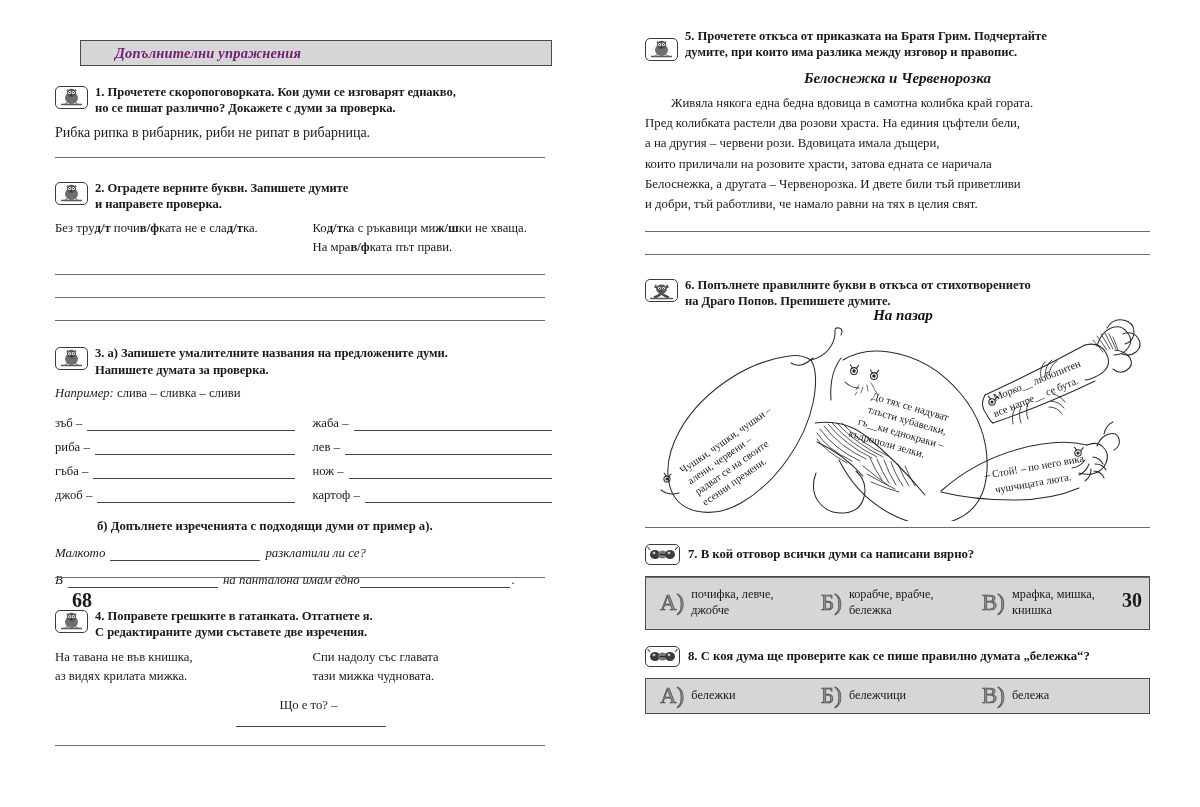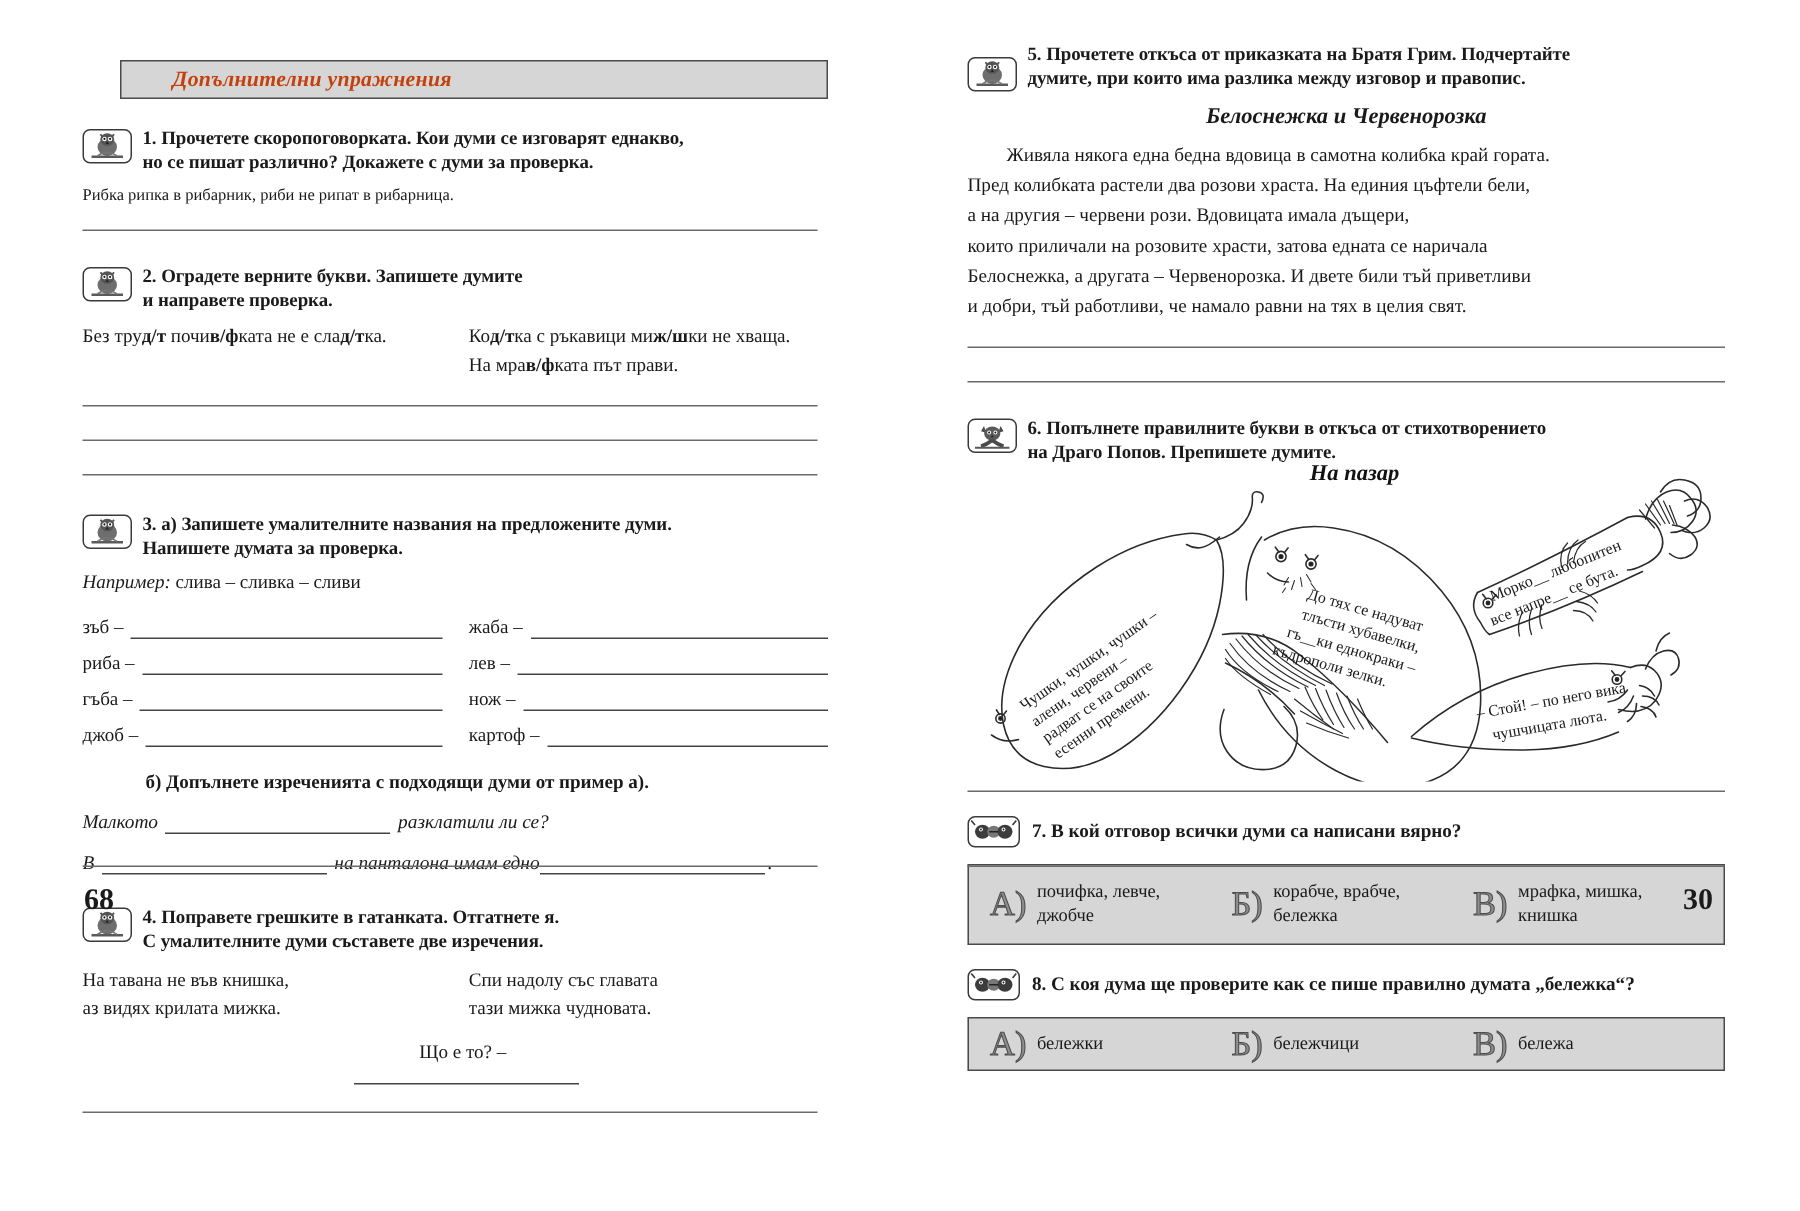--- a/index.html
+++ b/index.html
@@ -21,41 +21,41 @@
     width:472px;
     height:26px;
     background:#d6d6d6;
     border:1px solid #4a4a4a;
     display:flex;align-items:center;
     padding-left:34px;
     box-sizing:border-box;
   }
   .banner-text{
     font-style:italic;font-weight:bold;font-size:14.5px;
-    letter-spacing:.2px;color:#c2410c;text-align:center;
+    letter-spacing:.2px;color:#701a75;text-align:center;
   }
 
   
   .ex{position:relative;margin-top:18px;}
   .ex-head{display:flex;align-items:flex-start;gap:7px;}
   .icon-box{
     flex:0 0 auto;
     width:31px;height:21px;
     border:1.2px solid #3a3a3a;border-radius:5px;
     background:#fff;
     position:relative;
     margin-top:2px;
     overflow:hidden;
   }
   .icon-box svg{position:absolute;left:0;top:0;}
   .ex-title{
     font-weight:bold;font-size:12.6px;line-height:1.28;
     letter-spacing:-.05px;
   }
-  .body-text{font-size:11px;line-height:1.42;margin-top:7px;}
+  .body-text{font-size:14px;line-height:1.42;margin-top:7px;}
   .cols{display:flex;margin-top:7px;}
   .cols .c{font-size:12.7px;line-height:1.5;}
   .c1{width:265px;}
   .c2{width:265px;}
 
   .rule{
     height:0;border-bottom:1.1px solid #6b6b6b;
     width:490px;margin-top:14px;
   }
 
@@ -77,21 +77,21 @@
   .fl-b3{width:150px;margin:0 2px 0 0;}
 
   .riddle-cols{display:flex;margin-top:8px;}
   .riddle-cols .c{font-size:12.7px;line-height:1.5;font-family:Liberation Serif, serif;}
   .whatis{display:flex;justify-content:flex-end;align-items:center;font-size:12.7px;margin-top:12px;padding-right:8px;flex-direction:column;}
   .whatis .blank{width:150px;border-bottom:1.1px solid #444;height:13px;margin-left:5px;}
 
   .pagenum{
     position:absolute;bottom:28px;font-weight:bold;font-size:20px;
   }
-  .pagenum.left{left:56px;margin-top:45px;}
+  .pagenum.left{left:72px;margin-top:45px;}
   .pagenum.right{right:58px;}
   .footrule{position:absolute;bottom:62px;height:0;border-bottom:1.2px solid #6b6b6b;}
   .footrule.left{left:55px;width:490px;}
   .footrule.right{right:50px;width:505px;}
 
   
   .tale-title{
     text-align:center;font-weight:bold;font-style:italic;font-size:15px;
     margin-top:9px;
   }
@@ -294,21 +294,21 @@
             <circle cx="13.6" cy="5.6" r=".7" fill="#111"></circle>
               <circle cx="17.4" cy="5.6" r=".7" fill="#111"></circle>
             <path d="M15.5 7.4 l-1.2 1.6 h2.4 z" fill="#222"></path>
             <path d="M11 2.5 l1.6 2.2 M20 2.5 l-1.6 2.2" stroke="#555" stroke-width="1.3" fill="none"></path>
             <path d="M5 17.5 h21" stroke="#5a5a5a" stroke-width="1.6"></path>
             <path d="M9 17 q6 -5 13 0" stroke="#777" stroke-width="1.1" fill="none"></path>
           </svg>
         </div>
         <div class="ex-title">
           <div>4. Поправете грешките в гатанката. Отгатнете я.</div>
-          <div>С умалителните думи съставете две изречения.</div>
+          <div>С редактираните думи съставете две изречения.</div>
         </div>
       </div>
       <div class="riddle-cols">
         <div class="c c1">
           <div>На тавана не във книшка,</div>
           <div>аз видях крилата мижка.</div>
         </div>
         <div class="c c2">
           <div>Спи надолу със главата</div>
           <div>тази мижка чудноватa.</div>

